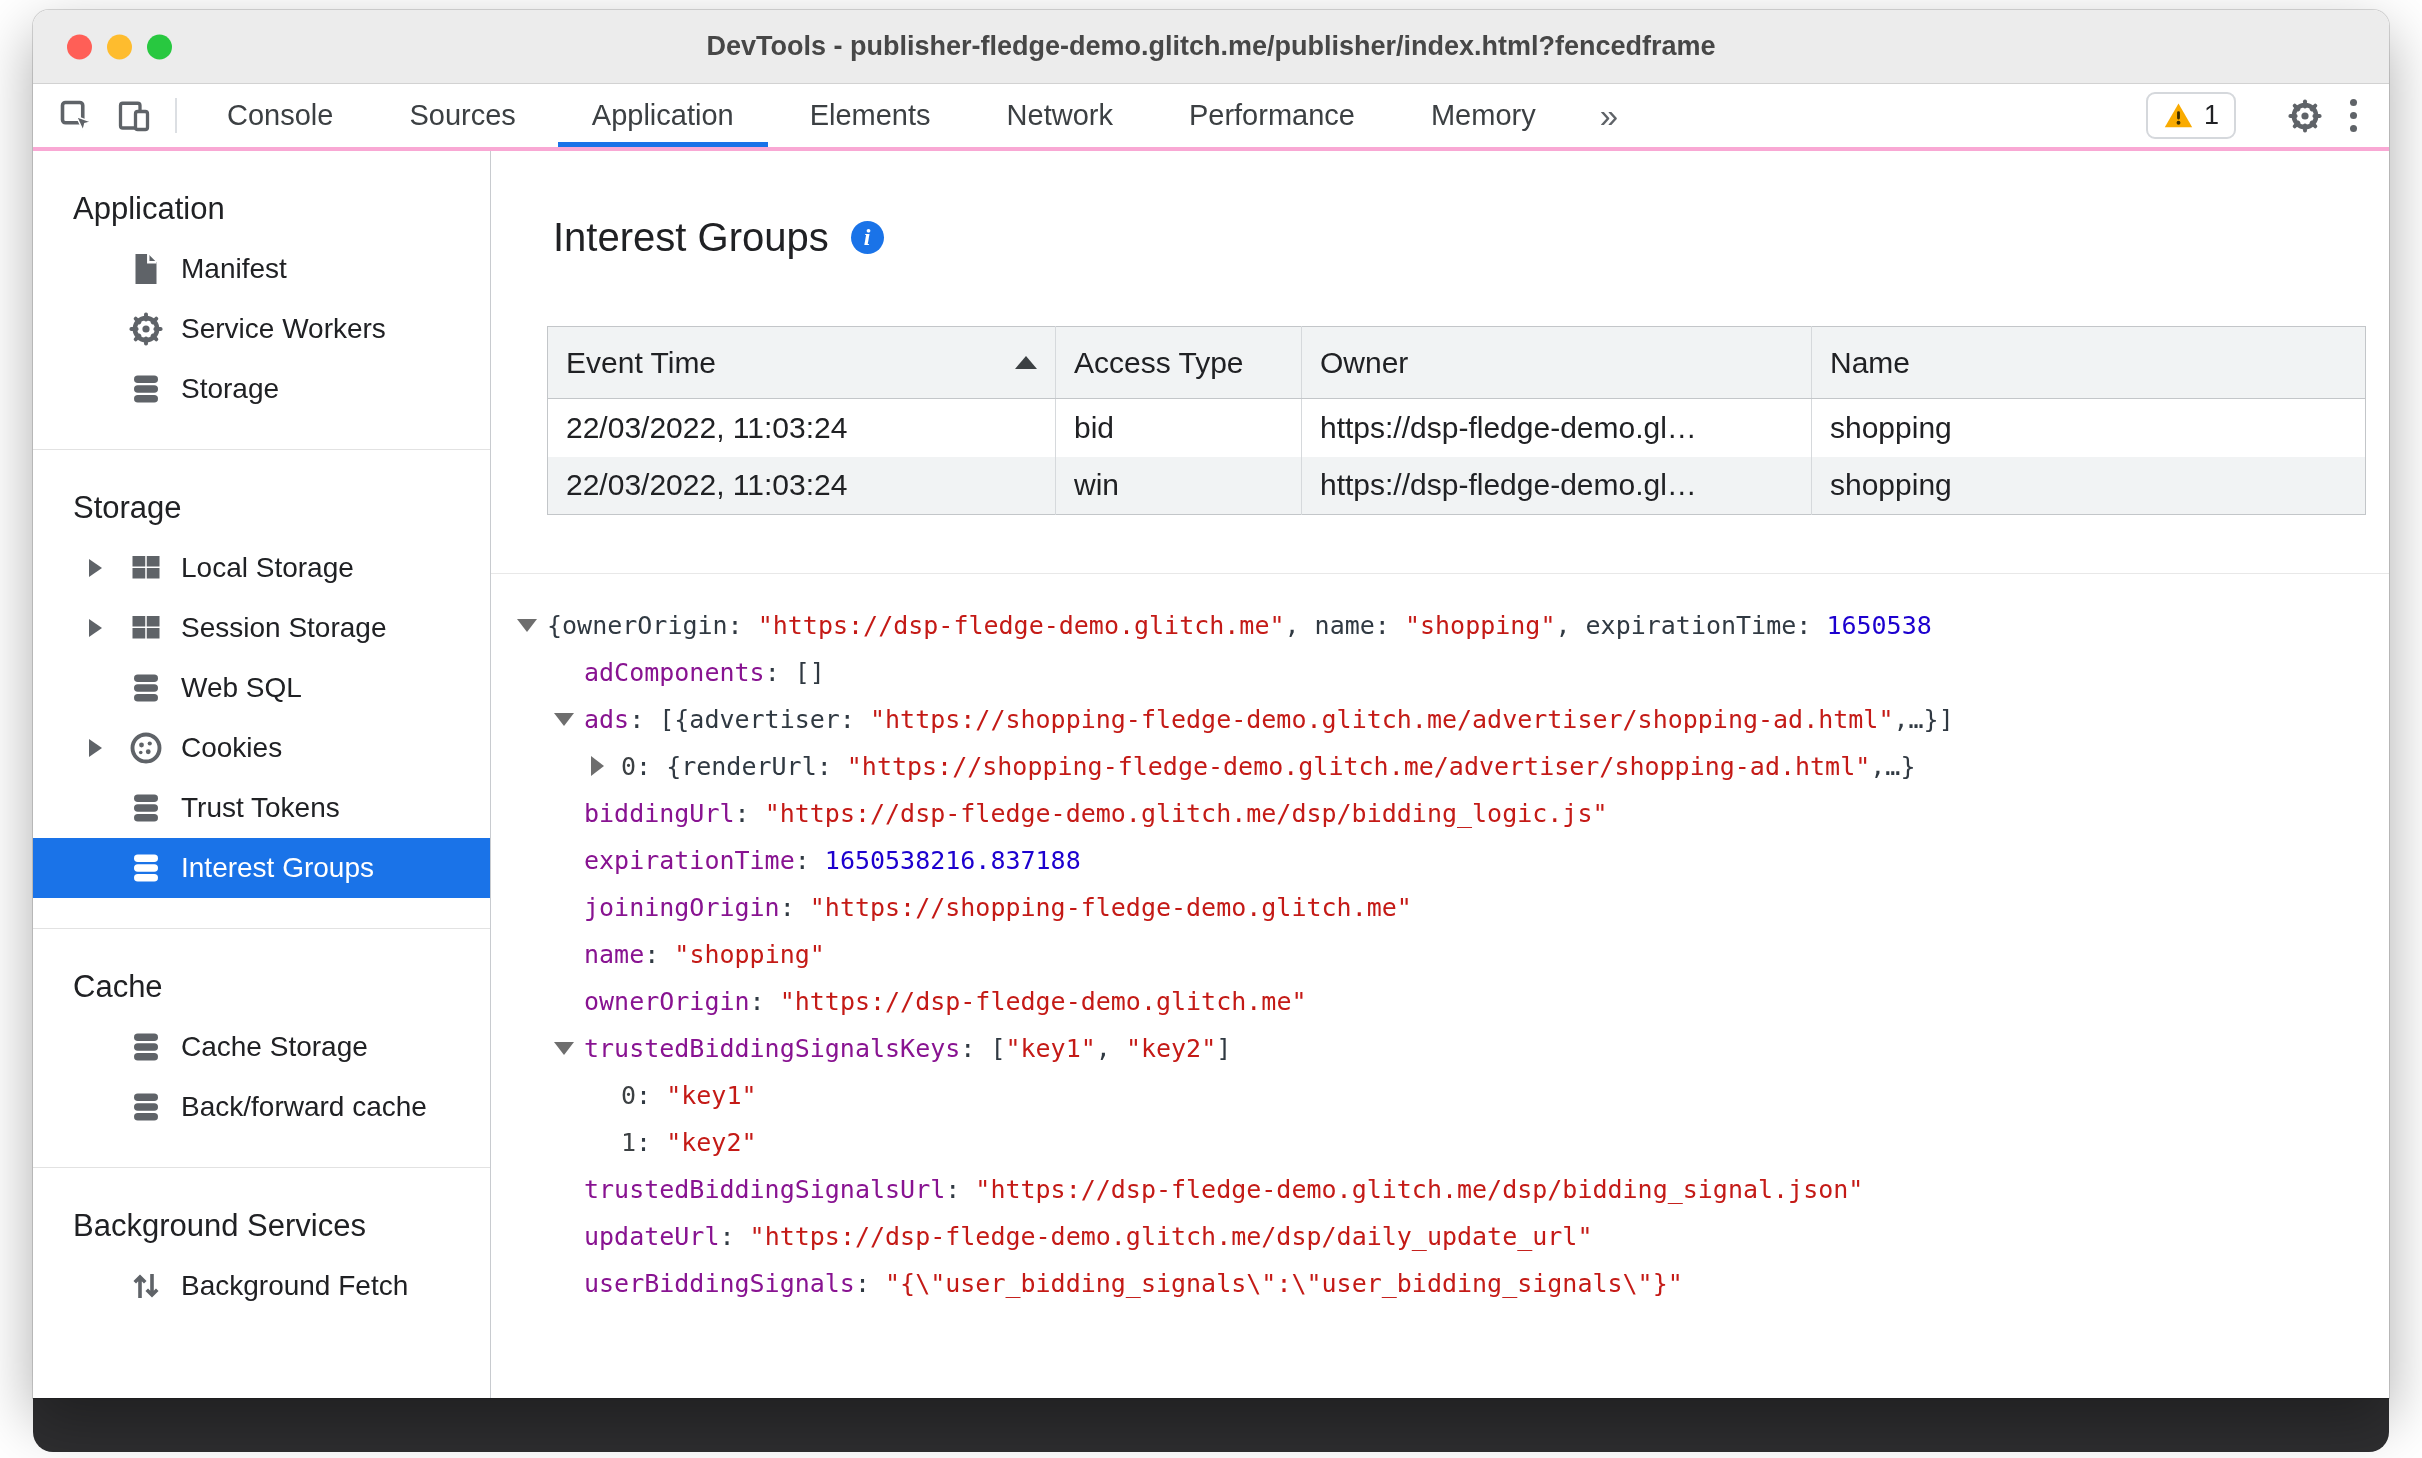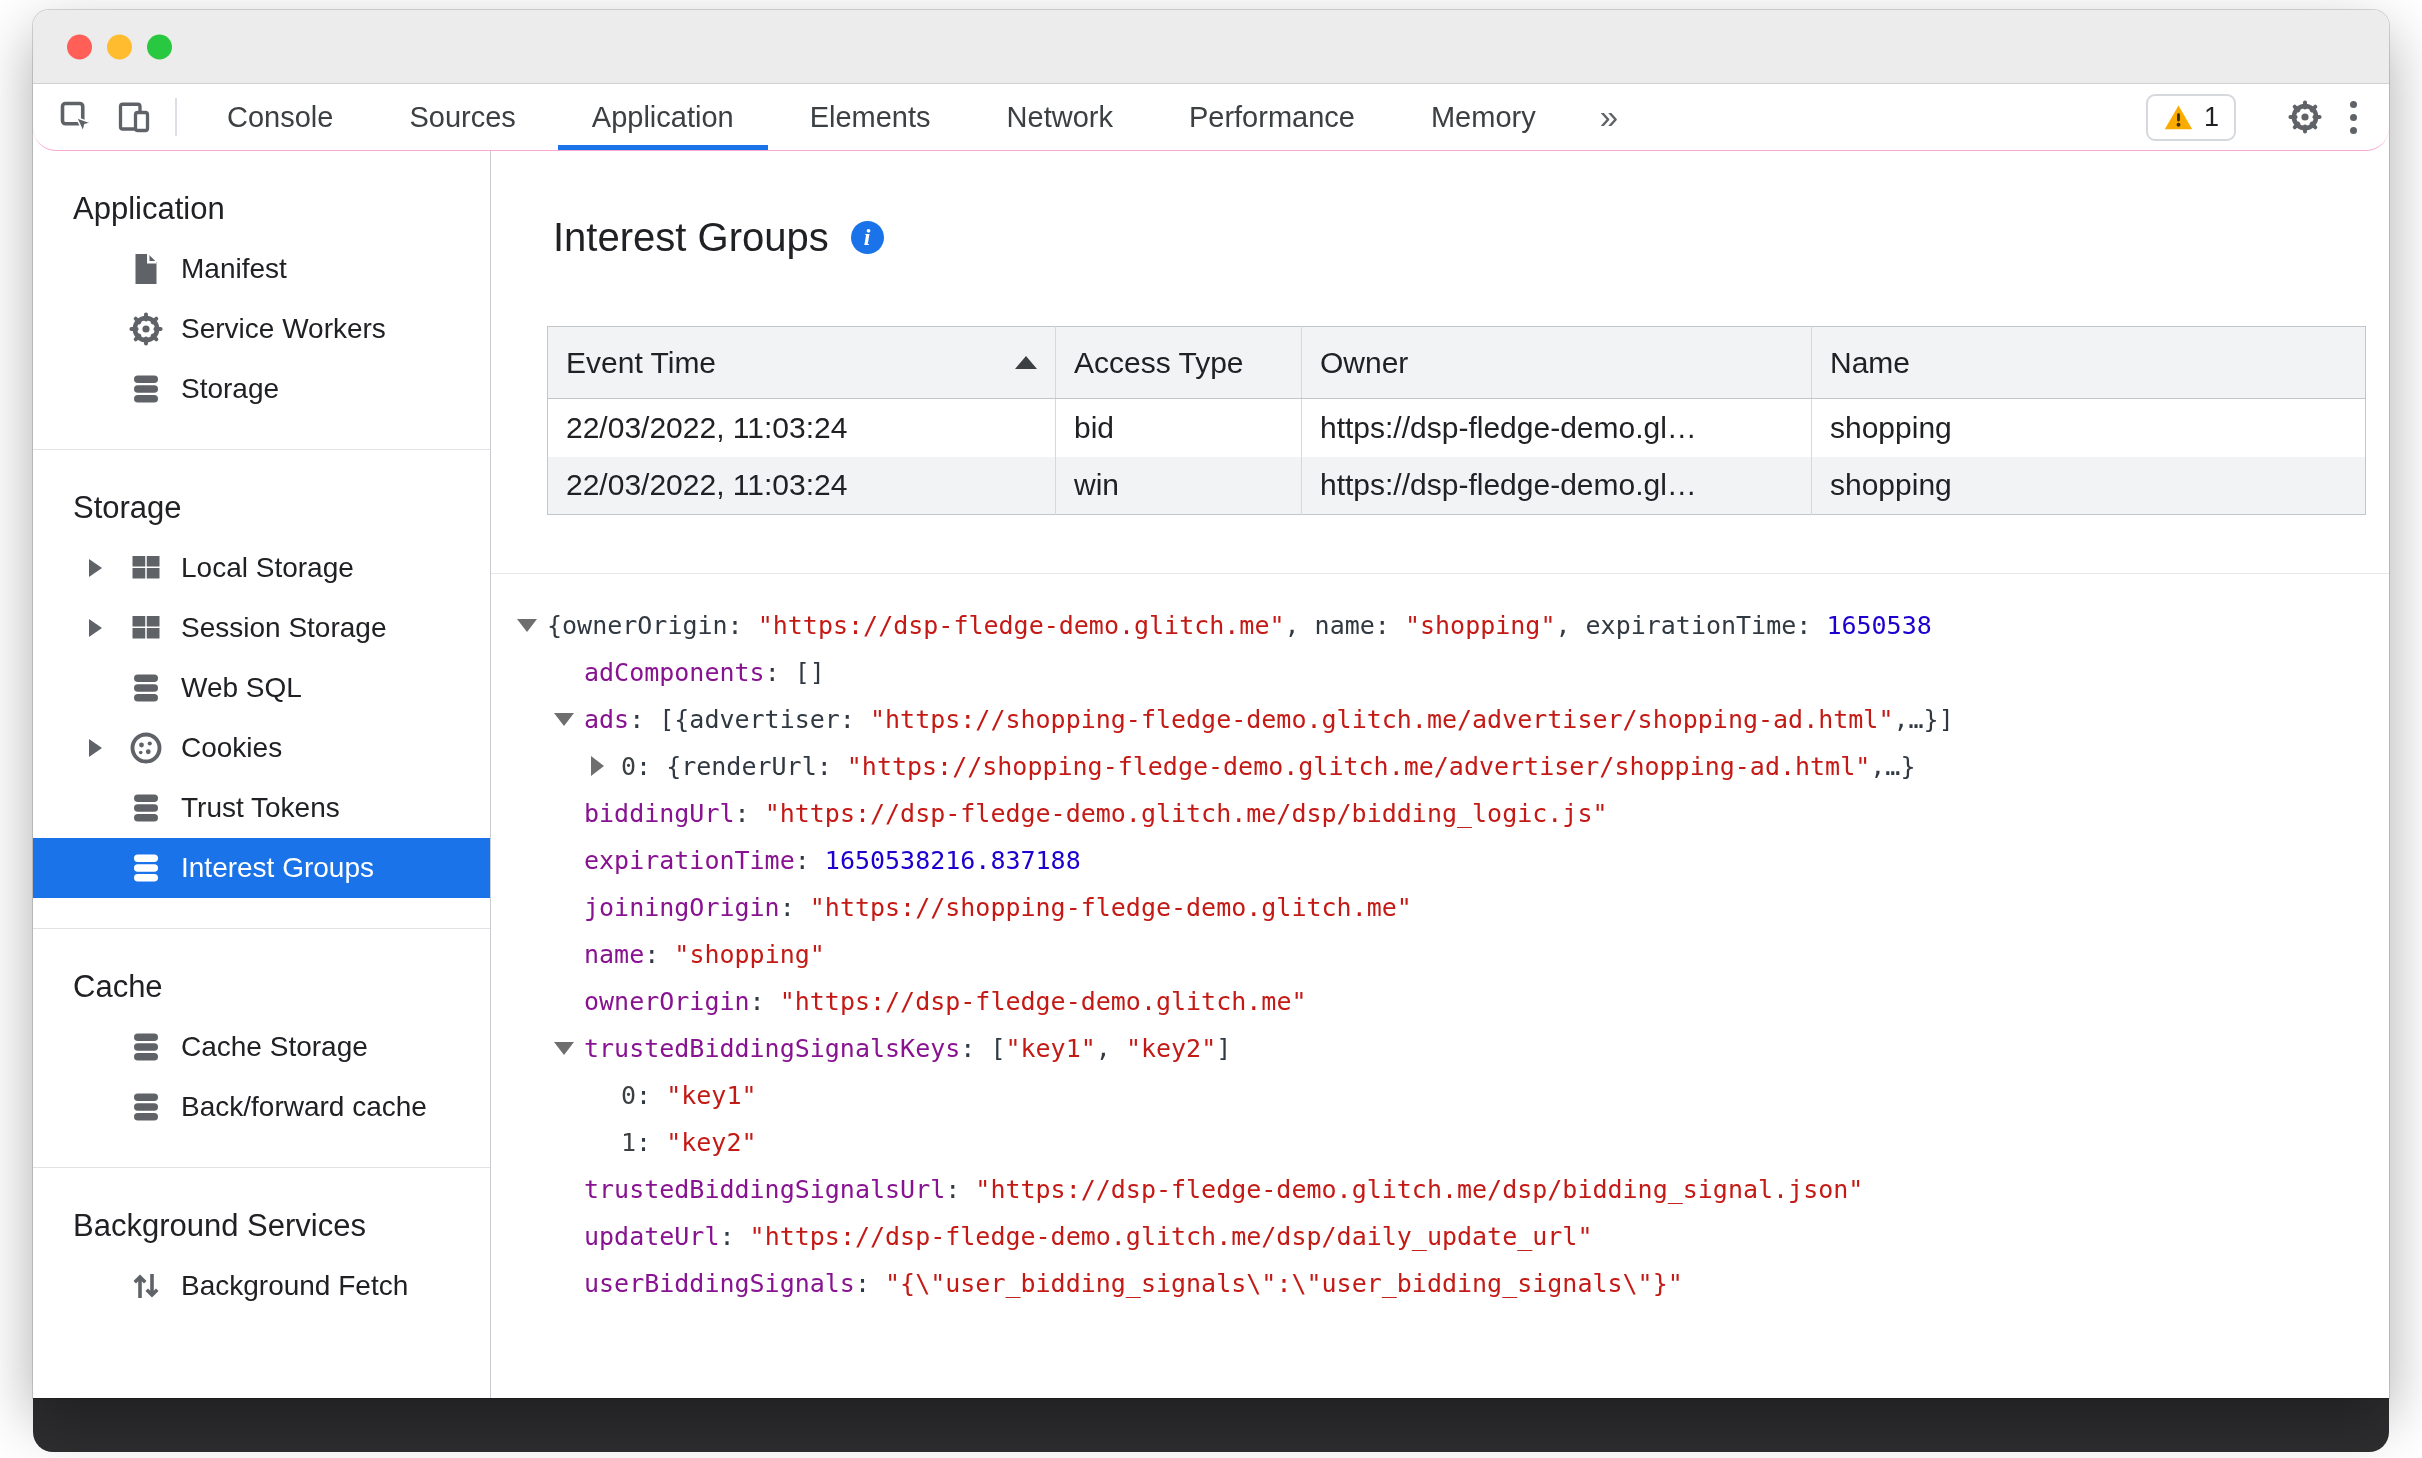--- a/index.html
+++ b/index.html
@@ -31,21 +31,21 @@
     position:relative; display:flex; align-items:center; justify-content:center;
   }
   .traffic { position:absolute; left:34px; top:50%; transform:translateY(-50%); display:flex; gap:15px; }
   .light { width:25px; height:25px; border-radius:50%; }
   .light.red { background:#ff5f57; } .light.yellow { background:#febc2e; } .light.green { background:#28c840; }
   .titlebar-title { font-size:27px; font-weight:bold; color:#474747; }
 
   
   .toolbar {
     height:67px; flex:0 0 67px; display:flex; align-items:stretch;
-    background:#ffffff; border-bottom:1px solid #f9a8d4; padding-left:14px;border-radius:23px;
+    background:#ffffff; border-bottom:4px solid #f9a8d4; padding-left:14px;
   }
   .tb-icon {
     width:58px; height:52px; align-self:center; border-radius:6px;
     display:flex; align-items:center; justify-content:center; color:#5f6368;
   }
   .tb-icon svg { width:36px; height:36px; }
   .v-sep { width:2px; background:#dcdfe3; margin:14px 12px; }
   .tabs { display:flex; align-items:stretch; }
   .tab { display:flex; align-items:center; padding:0 38px; font-size:29px; color:#3c4043; position:relative; white-space:nowrap; }
   .tab.active::after { content:""; position:absolute; left:4px; right:4px; bottom:0; height:5px; background:#1a73e8; }
@@ -124,20 +124,21 @@
 <div class="back-window"></div>
 
 <div class="devtools-window">
 
   <div class="titlebar">
     <div class="traffic">
       <span class="light red"></span>
       <span class="light yellow"></span>
       <span class="light green"></span>
     </div>
+    <div class="titlebar-title">DevTools - publisher-fledge-demo.glitch.me/publisher/index.html?fencedframe</div>
   </div>
 
   <div class="toolbar">
     <div class="tb-icon">
       <svg viewBox="0 0 24 24">
           <rect x="3" y="3" width="13.5" height="13.5" rx="2" fill="none" stroke="currentColor" stroke-width="2.4"></rect>
           <path d="M12.3 12.3 L22 15.9 l-4.1 1.2 L16.7 21.8 Z" fill="currentColor" stroke="#ffffff" stroke-width="1"></path>
         </svg>
     </div>
     <div class="tb-icon">

